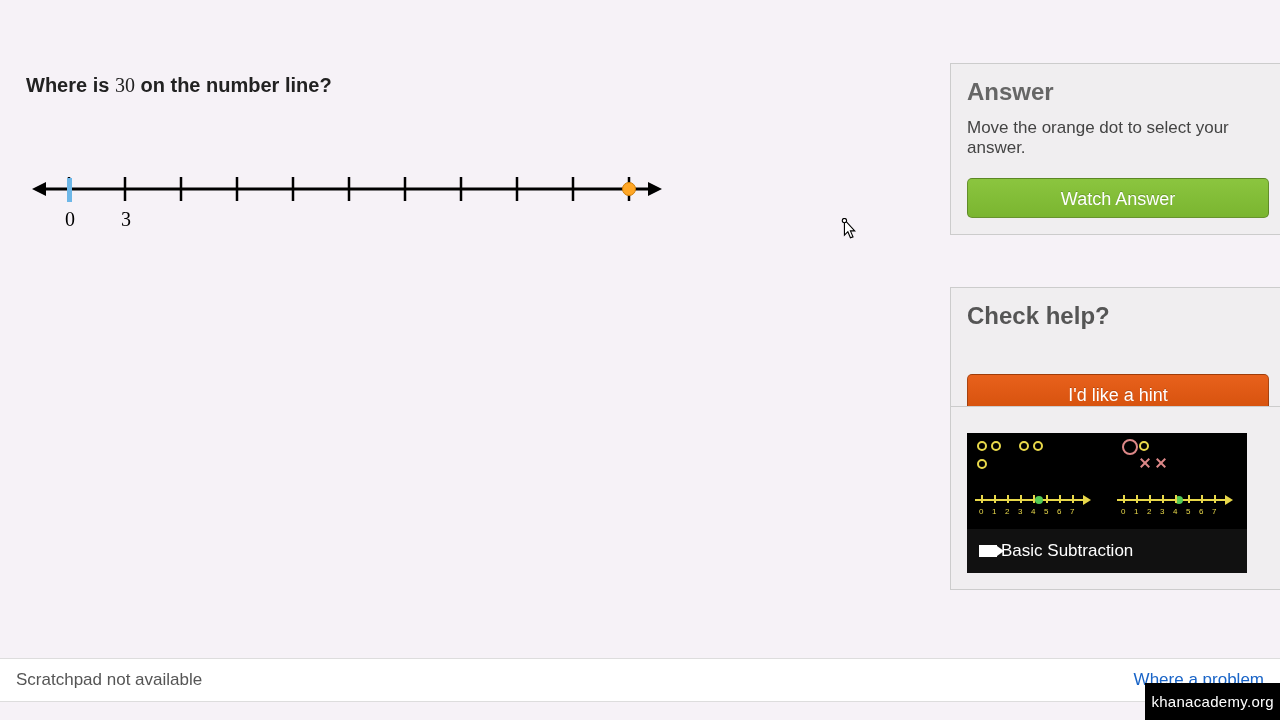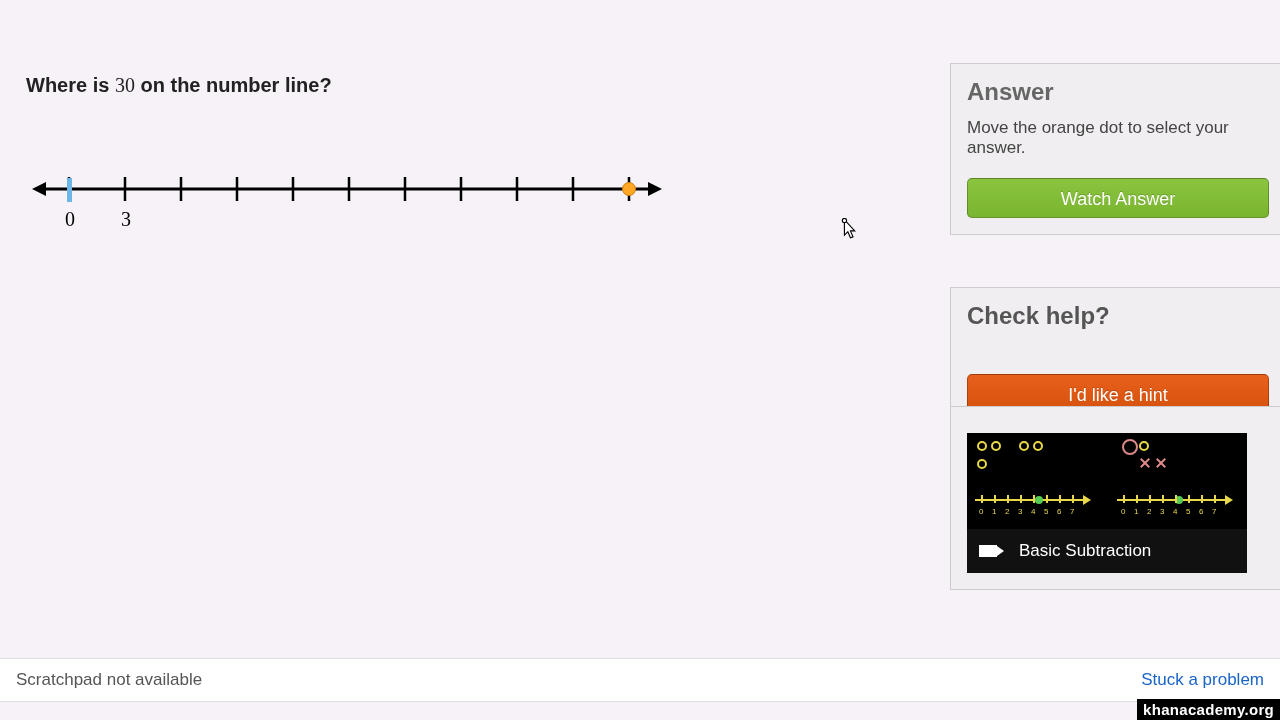--- a/index.html
+++ b/index.html
@@ -126,21 +126,21 @@
 .vc-nl-arrow { position:absolute;width:0;height:0;border-left:8px solid #e8d84a;border-top:5px solid transparent;border-bottom:5px solid transparent;top:62px;}
 .vc-nl-lbl{position:absolute;color:#e8d84a;font-size:8px;top:74px;}
 .video-title-bar {
   position: absolute;
   bottom: 0; left: 0; right: 0;
   height: 44px;
   background: #111;
   display: flex;
   align-items: center;
   padding: 0 12px;
-  gap: 22px;
+  gap: 4px;
   color: #fff;
   font-size: 17px;
 }
 .cam-icon {
   width: 18px; height: 12px;
   background: #fff;
   position: relative;
 }
 .cam-icon::after {
   content:'';
@@ -166,23 +166,22 @@
   color: #555;
 }
 .footer a { color: #1964c7; text-decoration: none; cursor: pointer; }
 
 .watermark {
   position: absolute;
   right: 0; bottom: 0;
   background: #000;
   color: #fff;
   font-size: 15px;
-  padding: 2px 6px;
+  padding: 10px 6px;
   letter-spacing: 0.3px;
-  font-weight: bold;
 }
 </style>
 </head>
 <body>
 
 <div class="question">
   <span>Where is </span><span class="num">30</span><span> on the number line?</span>
 </div>
 
 <div class="numberline">
@@ -279,16 +278,16 @@
       </div>
     <div class="video-title-bar">
       <div class="cam-icon"></div>
       <span>Basic Subtraction</span>
     </div>
   </div>
 </div>
 
 <div class="footer">
   <span>Scratchpad not available</span>
-  <a>Stuck a problem</a>
+  <a>Where a problem</a>
 </div>
 
 <div class="watermark">khanacademy.org</div>
 
 </body></html>

